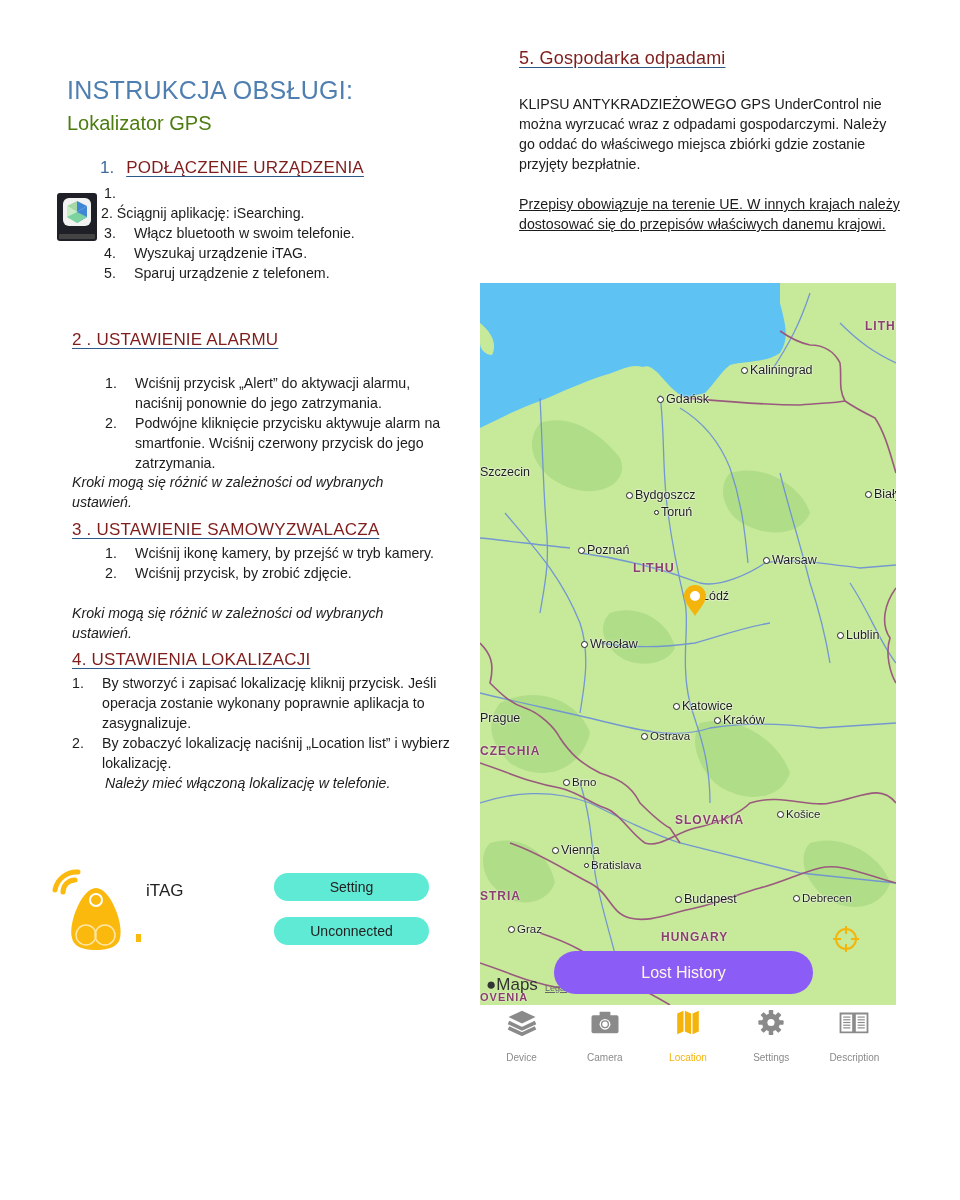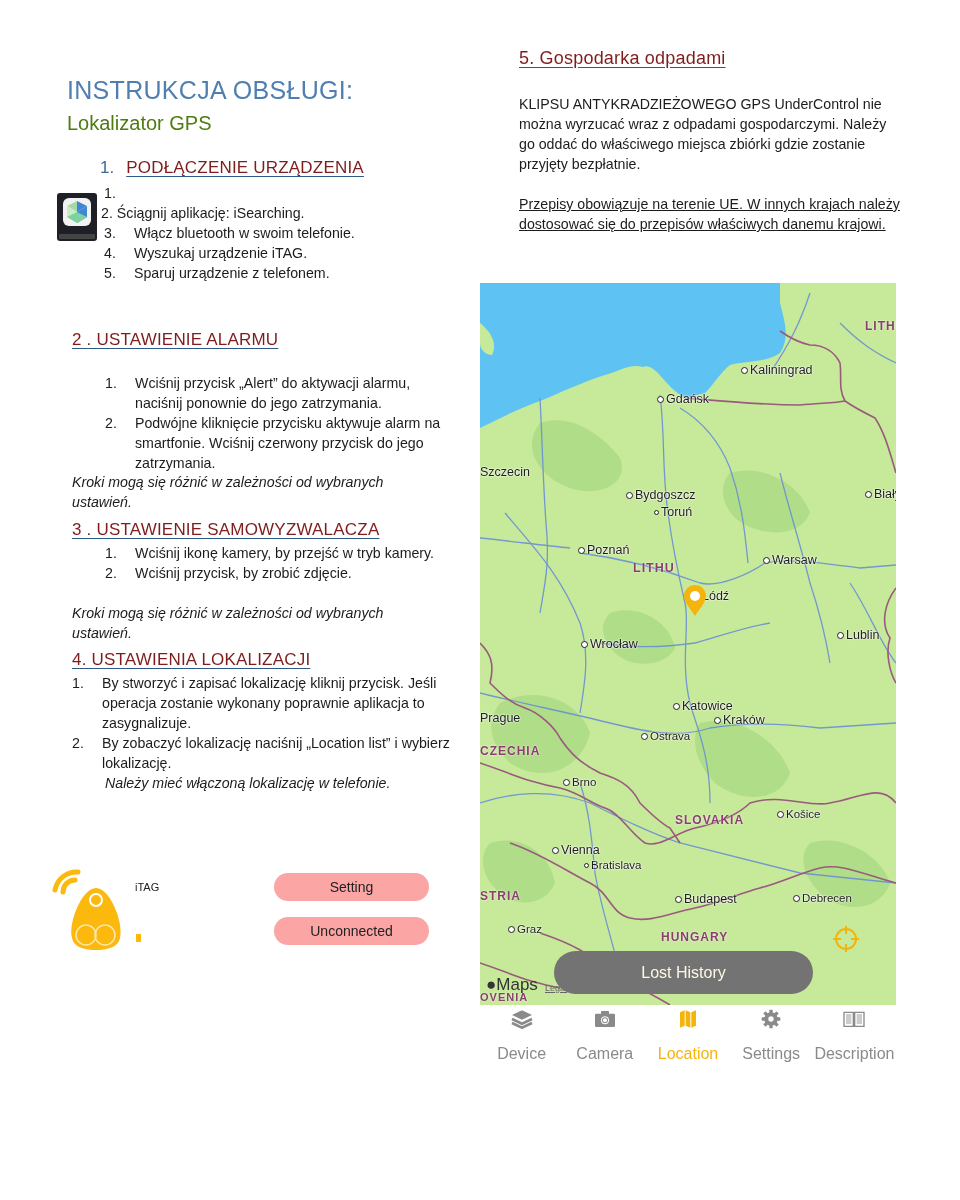--- a/index.html
+++ b/index.html
@@ -16,28 +16,28 @@
   .li .n { width:30px; flex:none; }
   .appicon { left:57px; top:193px; width:40px; height:48px; background:#1e1f27; border-radius:3px; }
   .appicon .inner { position:absolute; left:6px; top:5px; width:28px; height:28px; border-radius:6px; background:#f2f2f2; }
   .appicon .lbl { position:absolute; left:2px; bottom:2px; width:36px; height:5px; background:#444; border-radius:1px; }
 
   .map { left:480px; top:283px; width:416px; height:722px; background:#c7e99a; overflow:hidden; }
   .map svg { position:absolute; left:0; top:0; }
   .city { position:absolute; font-size:12.5px; color:#1c1c1c; white-space:nowrap; text-shadow:0 0 2px #fff, 0 0 2px #fff; }
   .city .dot { display:inline-block; width:5px; height:5px; border:1.3px solid #222; border-radius:50%; background:#fff; margin-right:2px; vertical-align:middle; }
   .country { position:absolute; font-size:12px; font-weight:bold; color:#8a3f6e; letter-spacing:1px; text-shadow:0 0 2px #fff; white-space:nowrap; }
-  .lost { left:554px; top:951px; width:259px; height:43px; background:#737373; border-radius:22px; color:#fff8e6; font-size:16px; display:flex; align-items:center; justify-content:center; }
+  .lost { left:554px; top:951px; width:259px; height:43px; background:#8b5cf6; border-radius:22px; color:#fff8e6; font-size:16px; display:flex; align-items:center; justify-content:center; }
   .maps-logo { left:486px; top:975px; font-size:17px; color:#333; }
   .legal { left:545px; top:983px; font-size:9px; color:#666; text-decoration:underline; }
   .tabbar { left:480px; top:1005px; width:416px; height:58px; background:#ffffff; display:flex; }
   .tab { flex:1; display:flex; flex-direction:column; align-items:center; padding-top:4px; }
-  .tab .lab { font-size:16px; color:#8a8a8a; margin-top:16px; }
+  .tab .lab { font-size:10px; color:#8a8a8a; margin-top:16px; }
   .tab.active .lab { color:#f5b40c; }
-  .btn-y { position:absolute; width:155px; height:28px; border-radius:15px; background:#fca5a5; display:flex; align-items:center; justify-content:center; font-size:14px; color:#222; }
+  .btn-y { position:absolute; width:155px; height:28px; border-radius:15px; background:#5eead4; display:flex; align-items:center; justify-content:center; font-size:14px; color:#222; }
 </style>
 </head>
 <body>
 
 <div class="abs h1">INSTRUKCJA OBSŁUGI:</div>
 <div class="abs h1b">Lokalizator GPS</div>
 
 <div class="abs" style="left:100px;top:146px;font-size:17px;color:#3d6a9c;margin-top:12px;">
   <span style="margin-right:12px;">1.</span><span class="sec">PODŁĄCZENIE URZĄDZENIA</span>
 </div>
@@ -120,21 +120,21 @@
   <svg width="100" height="85" viewBox="0 0 100 85">
     <path d="M5 22 A22 22 0 0 1 28 4" stroke="#fbb80d" stroke-width="5" fill="none" stroke-linecap="round"></path>
     <path d="M13 24 A12 12 0 0 1 25 12" stroke="#fbb80d" stroke-width="5" fill="none" stroke-linecap="round"></path>
     <path d="M46 20 C60 20 74 55 70 70 C68 80 56 82 46 82 C36 82 24 80 22 70 C18 55 32 20 46 20 Z" fill="#fbb80d"></path>
     <circle cx="46" cy="32" r="6" fill="none" stroke="#fff" stroke-width="2"></circle>
     <circle cx="36" cy="67" r="10" fill="none" stroke="#ffe7a8" stroke-width="1.5"></circle>
     <circle cx="55" cy="67" r="10" fill="none" stroke="#ffe7a8" stroke-width="1.5"></circle>
     <rect x="86" y="66" width="5" height="8" fill="#fbb80d"></rect>
   </svg>
 </div>
-<div class="abs" style="left:135px;top:881px;font-size:11px;color:#222;">iTAG</div>
+<div class="abs" style="left:146px;top:881px;font-size:17px;color:#222;">iTAG</div>
 <div class="btn-y" style="left:274px;top:873px;">Setting</div>
 <div class="btn-y" style="left:274px;top:917px;">Unconnected</div>
 
 <div class="abs sec" style="left:519px;top:48px;font-size:18px;text-transform:none;">5. Gospodarka odpadami</div>
 <div class="abs txt" style="left:519px;top:94px;width:385px;">KLIPSU ANTYKRADZIEŻOWEGO GPS UnderControl nie można wyrzucać wraz z odpadami gospodarczymi. Należy go oddać do właściwego miejsca zbiórki gdzie zostanie przyjęty bezpłatnie.</div>
 <div class="abs txt" style="left:519px;top:194px;width:385px;text-decoration:underline;">Przepisy obowiązuje na terenie UE. W innych krajach należy dostosować się do przepisów właściwych danemu krajowi.</div>
 
 <div class="abs map">
   <svg width="416" height="722" viewBox="0 0 416 722">
 

